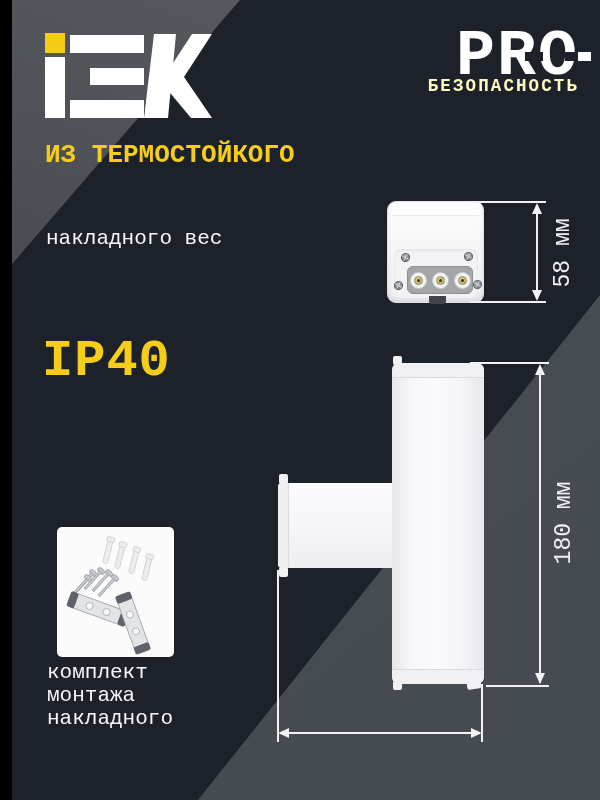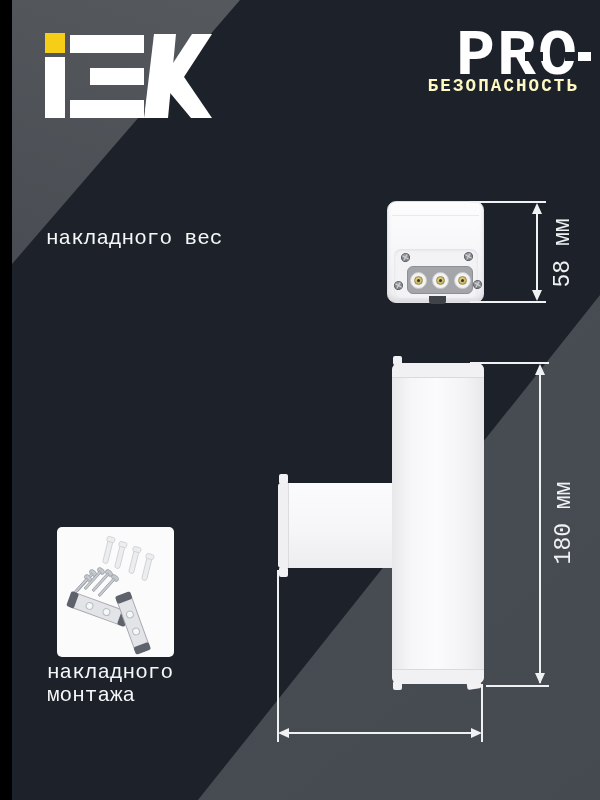--- a/index.html
+++ b/index.html
@@ -143,25 +143,27 @@
     <span class="pro-word">
       <span>PRO</span>
       <span class="pro-slit left"></span>
       <span class="pro-slit right"></span>
       <span class="pro-dash"></span>
       <span class="pro-sub">БЕЗОПАСНОСТЬ</span>
     </span>
   </div>
 
   <div class="h-yellow h-plastic">
+    <div>ИЗ ТЕРМОСТОЙКОГО</div>
   </div>
   <div class="t-white d-plastic">
     <div>накладного вес</div>
   </div>
 
+  <div class="h-yellow h-ip">IP40</div>
 
 
   <div class="kit-box">
     <svg width="117" height="130" viewBox="0 0 117 130">
 
       <g fill="#ECEDEF" stroke="#CFD2D6" stroke-width="0.9">
         <g transform="rotate(14 54 10)">
             <rect x="52" y="13" width="5" height="24" rx="2.2"></rect>
             <rect x="50.6" y="10" width="7.8" height="5" rx="1.6"></rect>
           </g>
@@ -215,22 +217,23 @@
           <circle cx="0" cy="-9" r="3.4" fill="#F6F7F8" stroke="#B7BABF"></circle>
           <circle cx="0" cy="9" r="3.4" fill="#F6F7F8" stroke="#B7BABF"></circle>
           <rect x="-8" y="-31" width="16" height="8" rx="2" fill="#5E626A"></rect>
           <rect x="-8" y="23" width="16" height="8" rx="2" fill="#5E626A"></rect>
         </g>
       </g>
     </svg>
   </div>
 
   <div class="t-white d-kit">
+    <div>комплект</div>
+    <div>монтажа</div>
     <div>накладного</div>
-    <div>монтажа</div>
   </div>
 
   <div class="p1">
     <div class="p1-seam"></div>
     <div class="p1-panel"></div>
     <div class="screw" style="left:13px;top:51px;"></div>
     <div class="screw" style="left:76px;top:50px;"></div>
     <div class="screw" style="left:6px;top:79px;"></div>
     <div class="screw" style="left:85px;top:78px;"></div>
     <div class="p1-strip">

